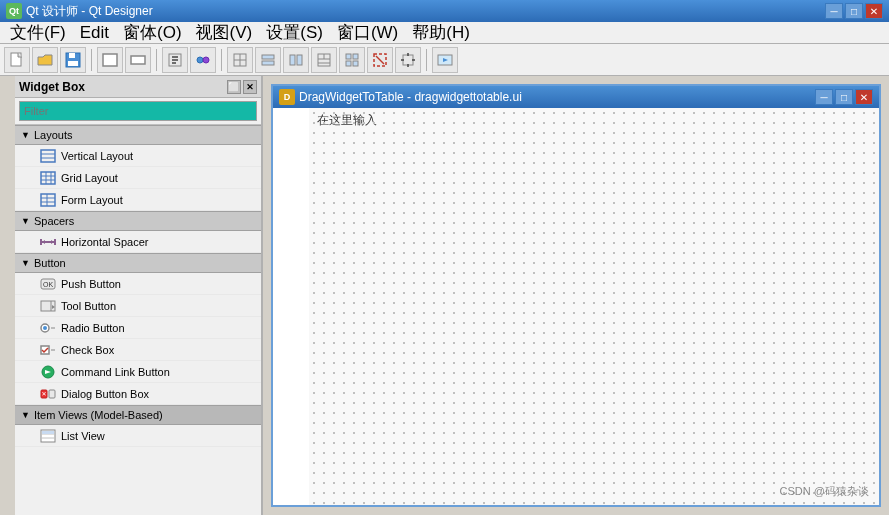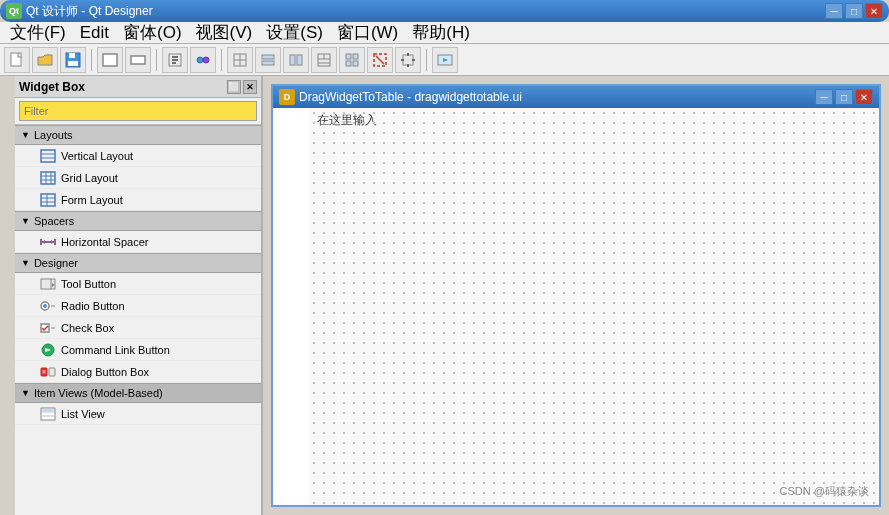--- a/index.html
+++ b/index.html
@@ -14,21 +14,20 @@
 
     
     .title-bar {
       background: linear-gradient(to bottom, #4a90d9, #2c6bb5);
       color: white;
       height: 22px;
       display: flex;
       align-items: center;
       padding: 11px 6px;
       font-size: 12px;
-      border-radius: 10px;
     }
     .title-bar-icon {
       width: 16px;
       height: 16px;
       margin-right: 4px;
       background: #5cb85c;
       border-radius: 2px;
       display: flex; align-items: center; justify-content: center;
       font-size: 9px; color: white; font-weight: bold;
     }
@@ -127,21 +126,21 @@
 
     
     .filter-box {
       padding: 3px 4px;
       border-bottom: 1px solid #c0c0c0;
     }
     .filter-input {
       width: 100%;
       height: 20px;
       border: 1px solid #a0a0a0;
-      background: #fde047;
+      background: #14b8a6;
       padding: 1px 4px;
       font-size: 11px;
     }
 
     
     .widget-list {
       flex: 1;
       overflow-y: auto;
       overflow-x: hidden;
     }
@@ -458,21 +457,30 @@
               <line x1="15" y1="4" x2="15" y2="10" stroke="#8a6090" stroke-width="2"></line>
               <polygon points="5,5 2,7 5,9" fill="#8a6090"></polygon>
               <polygon points="11,5 14,7 11,9" fill="#8a6090"></polygon>
             </svg>
         </div>
         <span class="item-label">Horizontal Spacer</span>
       </div>
 
       <div class="widget-category">
         <span class="category-arrow">▼</span>
-        <span>Designer</span>
+        <span>Button</span>
+      </div>
+      <div class="widget-item">
+        <div class="item-icon">
+          <svg width="16" height="14" viewBox="0 0 16 14">
+              <rect x="1" y="2" width="14" height="10" rx="2" fill="#e8e8e8" stroke="#888" stroke-width="1"></rect>
+              <text x="8" y="10" text-anchor="middle" font-size="7" fill="#333">OK</text>
+            </svg>
+        </div>
+        <span class="item-label">Push Button</span>
       </div>
       <div class="widget-item">
         <div class="item-icon">
           <svg width="16" height="14" viewBox="0 0 16 14">
               <rect x="1" y="2" width="14" height="10" fill="#e8e8e8" stroke="#888" stroke-width="1"></rect>
               <line x1="11" y1="2" x2="11" y2="12" stroke="#888" stroke-width="1"></line>
               <polygon points="12,6 15,8 12,10" fill="#888"></polygon>
             </svg>
         </div>
         <span class="item-label">Tool Button</span>

